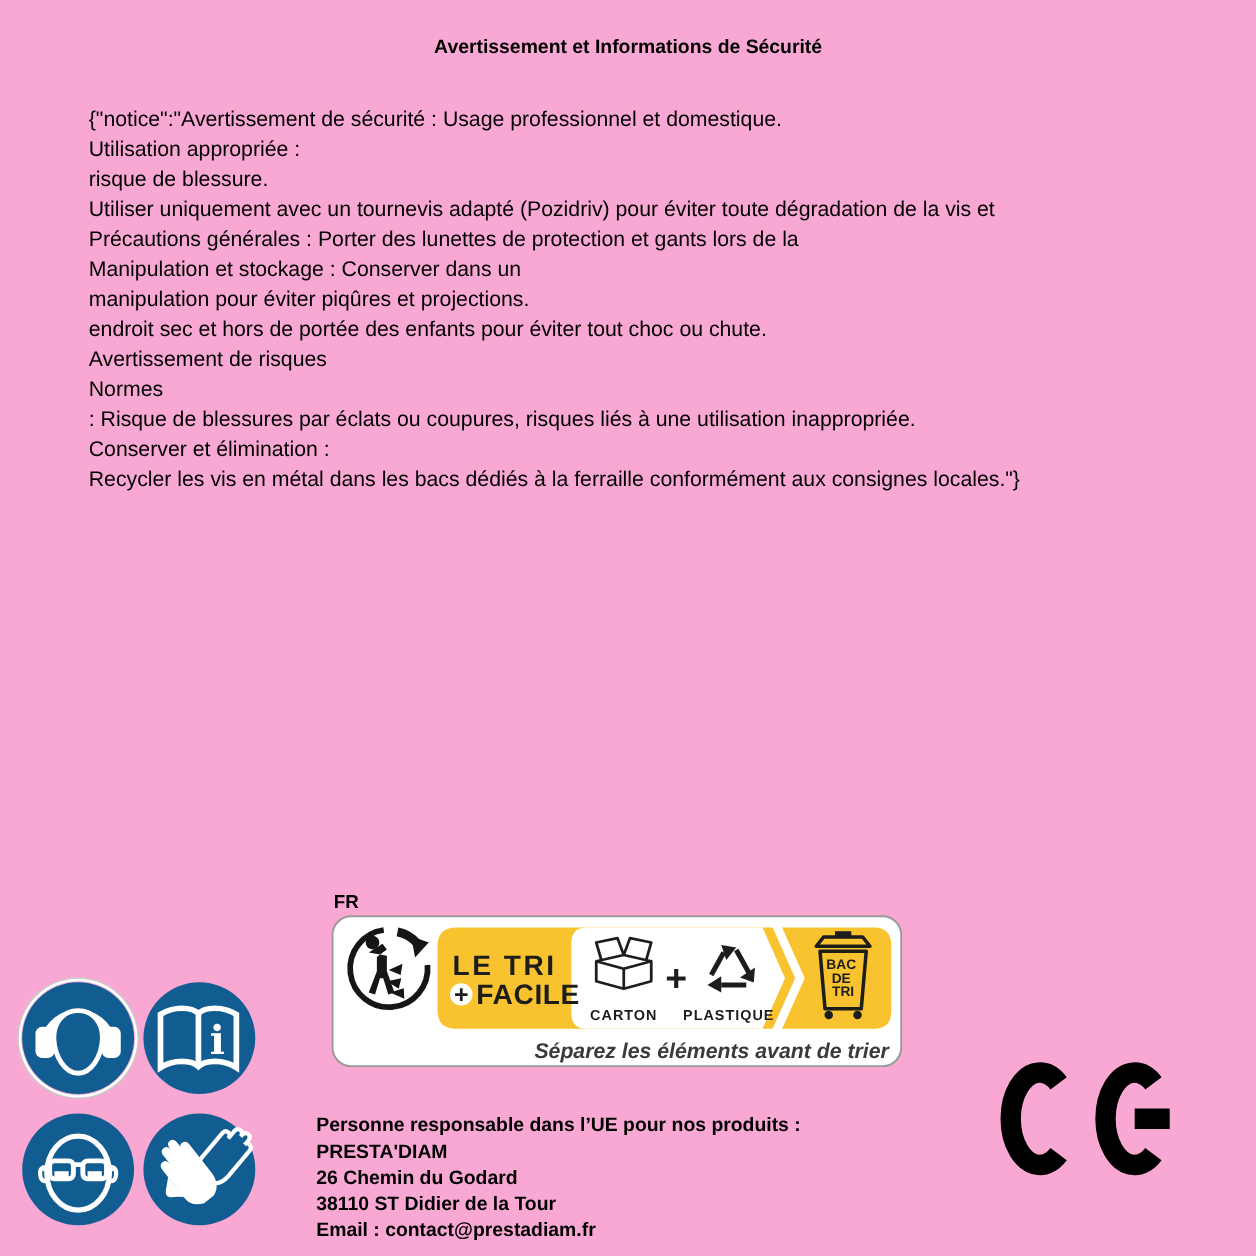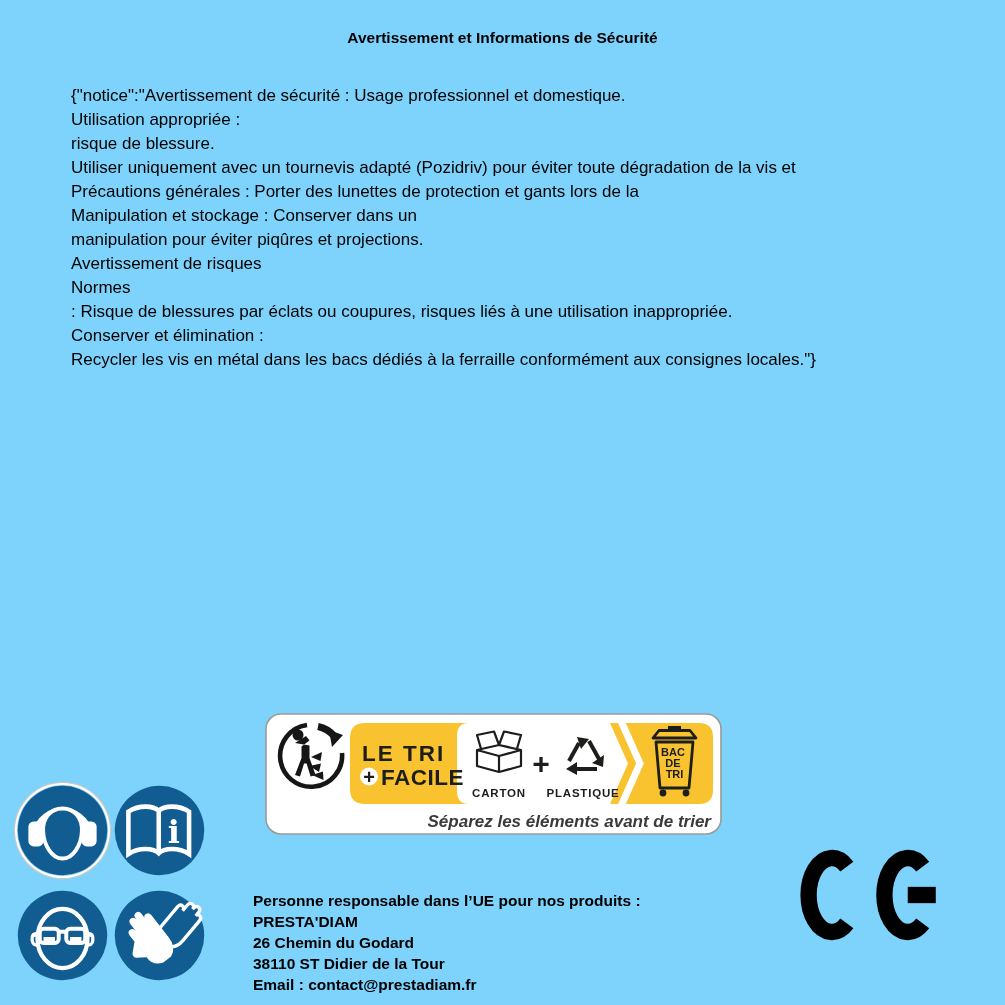--- a/index.html
+++ b/index.html
@@ -1,16 +1,16 @@
 <!DOCTYPE html>
 <html><head>
 <meta charset="utf-8">
 <style>
   html,body{margin:0;padding:0;background:#fff;}
-  .page{position:relative;width:1005px;height:1005px;background:#7dd3fc;overflow:hidden;
+  .page{position:relative;width:1005px;height:1005px;background:#f9a8d4;overflow:hidden;
         font-family:"Liberation Sans",sans-serif;color:#000;}
   .doc-title{position:absolute;top:29px;left:0;width:1005px;text-align:center;
              font-size:15.5px;font-weight:bold;}
   .notice{position:absolute;left:71px;top:84px;font-size:17px;line-height:24px;white-space:nowrap;}
   .notice div{height:24px;}
   .banner-wrap{position:absolute;left:265px;top:713px;width:458px;}
   .fr-label{font-size:15px;font-weight:bold;margin:0 0 2px 2px;}
   .picto{position:absolute;width:91px;height:91px;}
   .picto.ring{border-radius:50%;box-shadow:0 0 0 2px #fff,0 0 0 3.2px #c9c9c9;}
   .contact{position:absolute;left:253px;top:872px;width:494px;
@@ -25,28 +25,30 @@
   <div class="doc-title">Avertissement et Informations de Sécurité</div>
 
   <div class="notice">
     <div>{"notice":"Avertissement de sécurité : Usage professionnel et domestique.</div>
     <div>Utilisation appropriée :</div>
     <div>risque de blessure.</div>
     <div>Utiliser uniquement avec un tournevis adapté (Pozidriv) pour éviter toute dégradation de la vis et</div>
     <div>Précautions générales : Porter des lunettes de protection et gants lors de la</div>
     <div>Manipulation et stockage : Conserver dans un</div>
     <div>manipulation pour éviter piqûres et projections.</div>
+    <div>endroit sec et hors de portée des enfants pour éviter tout choc ou chute.</div>
     <div>Avertissement de risques</div>
     <div>Normes</div>
     <div>: Risque de blessures par éclats ou coupures, risques liés à une utilisation inappropriée.</div>
     <div>Conserver et élimination :</div>
     <div>Recycler les vis en métal dans les bacs dédiés à la ferraille conformément aux consignes locales."}</div>
   </div>
 
   <div class="banner-wrap">
+    <div class="fr-label">FR</div>
     <svg width="457" height="122" viewBox="0 0 457 122">
       <rect x="1" y="1" width="455" height="120" rx="15" fill="#fff" stroke="#9a9a9a" stroke-width="1.6"></rect>
 
       <g transform="translate(13,10)" fill="#161616" stroke="none">
         <path d="M 29 2 A 31 31 0 1 0 64 30" fill="none" stroke="#161616" stroke-width="4.6"></path>
         <path d="M 40 3.5 A 28 28 0 0 1 56 13" fill="none" stroke="#161616" stroke-width="7"></path>
         <polygon points="51,7 65,12 54,24"></polygon>
         <circle cx="20" cy="12" r="5.5"></circle>
         <path d="M 17 20 L 28 13 L 31.5 17.5 L 23.5 23.5 L 23.5 35 L 17 52 L 22 53.6 L 26 40.5 L 28.6 40.5 L 32.6 53.6 L 37.6 52 L 31.5 35 L 31.5 22.5 Z"></path>
         <polygon points="33,34 44,29 42.5,38"></polygon>

